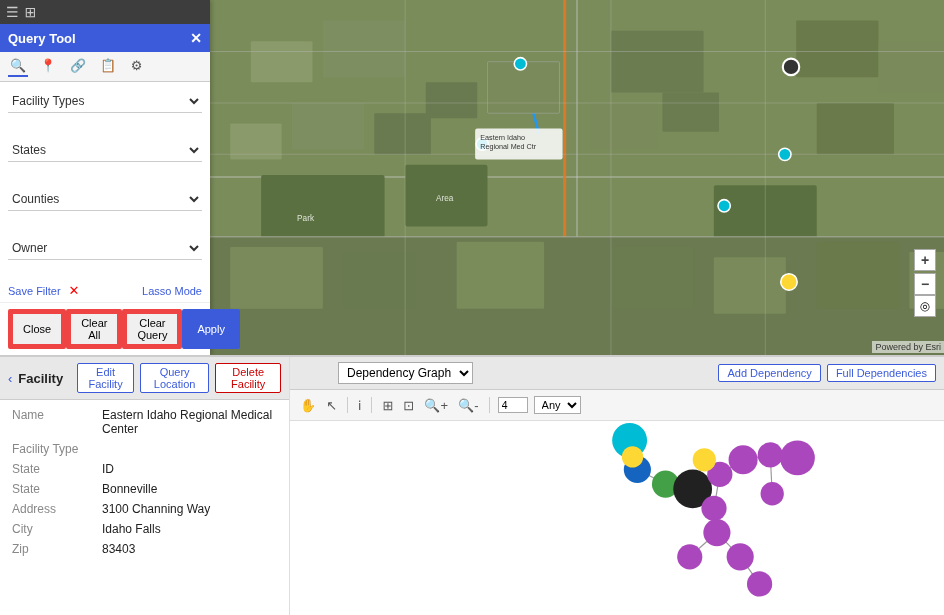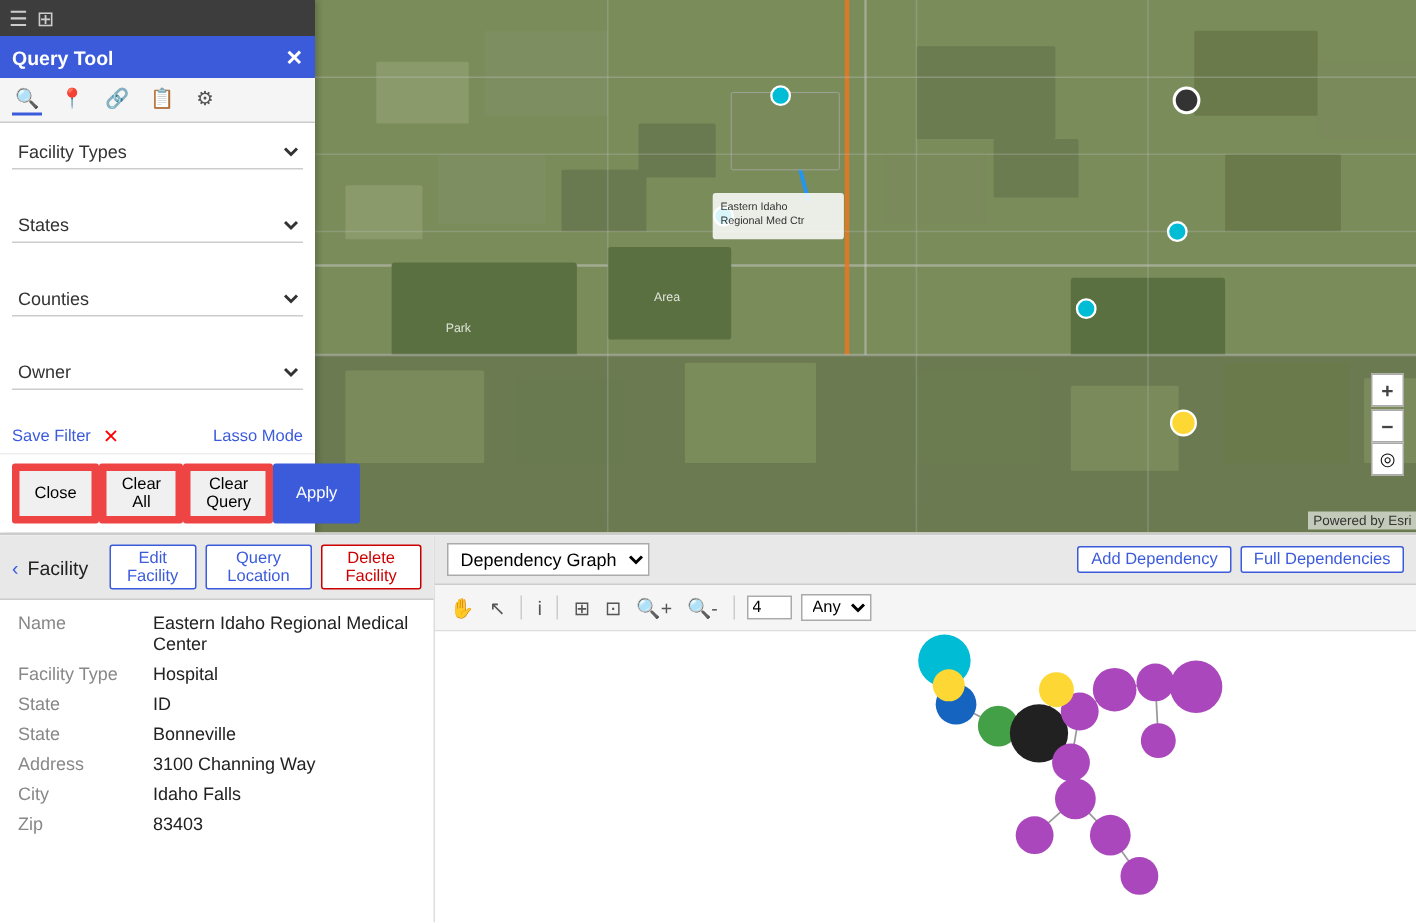--- a/index.html
+++ b/index.html
@@ -48,34 +48,34 @@
 
     .powered-by { position: absolute; bottom: 2px; right: 0; font-size: 9px; color: #333; background: rgba(255,255,255,0.6); padding: 1px 3px; z-index: 5; }
 
     
     .bottom-area { height: 260px; display: flex; background: #fff; border-top: 2px solid #ccc; }
 
     
     .facility-panel { width: 290px; background: #fff; border-right: 1px solid #ddd; display: flex; flex-direction: column; }
     .facility-header { background: #e8e8e8; padding: 6px 8px; display: flex; align-items: center; gap: 6px; border-bottom: 1px solid #ccc; }
     .facility-back { color: #3b5bdb; cursor: pointer; font-size: 13px; }
-    .facility-title { font-weight: normal; font-size: 13px; color: #222; margin-right: 8px; }
+    .facility-title { font-weight: bold; font-size: 13px; color: #222; margin-right: 8px; }
     .facility-btn { padding: 2px 8px; font-size: 11px; border: 1px solid #3b5bdb; background: #fff; color: #3b5bdb; cursor: pointer; border-radius: 2px; }
     .facility-btn.delete { border-color: #c00; color: #c00; }
 
     .facility-info { padding: 8px 12px; overflow-y: auto; flex: 1; }
     .info-row { display: flex; margin-bottom: 6px; font-size: 12px; }
     .info-label { width: 90px; color: #888; flex-shrink: 0; }
     .info-value { color: #222; flex: 1; }
 
     
     .graph-panel { flex: 1; display: flex; flex-direction: column; background: #fff; }
     .graph-header { background: #e8e8e8; padding: 5px 8px; display: flex; align-items: center; justify-content: space-between; border-bottom: 1px solid #ccc; }
     .graph-title-area { display: flex; align-items: center; gap: 4px; }
-    .graph-select { padding: 2px 4px; font-size: 12px; border: 1px solid #aaa; background: #fff; }
+    .graph-select { padding: 2px 4px; font-size: 12px; border: 1px solid #aaa; background: #fff; margin-left: 40px; }
     .graph-actions { display: flex; gap: 6px; }
     .graph-action-btn { padding: 2px 8px; font-size: 11px; border: 1px solid #3b5bdb; background: #fff; color: #3b5bdb; cursor: pointer; border-radius: 2px; }
 
     .graph-toolbar { background: #f5f5f5; padding: 4px 8px; display: flex; align-items: center; gap: 6px; border-bottom: 1px solid #ddd; }
     .toolbar-icon { font-size: 13px; color: #555; cursor: pointer; padding: 2px; }
     .toolbar-sep { width: 1px; height: 16px; background: #ccc; margin: 0 2px; }
     .toolbar-input { width: 30px; padding: 1px 3px; font-size: 11px; border: 1px solid #aaa; }
     .toolbar-select { padding: 1px 3px; font-size: 11px; border: 1px solid #aaa; background: #fff; }
 
     .graph-canvas { flex: 1; position: relative; overflow: hidden; background: #fff; }
@@ -240,21 +240,20 @@
       <button class="facility-btn">Query Location</button>
       <button class="facility-btn delete">Delete Facility</button>
     </div>
     <div class="facility-info">
       <div class="info-row">
         <span class="info-label">Name</span>
         <span class="info-value">Eastern Idaho Regional Medical Center</span>
       </div>
       <div class="info-row">
         <span class="info-label">Facility Type</span>
-        <span class="info-value">Hospital</span>
       </div>
       <div class="info-row">
         <span class="info-label">State</span>
         <span class="info-value">ID</span>
       </div>
       <div class="info-row">
         <span class="info-label">State</span>
         <span class="info-value">Bonneville</span>
       </div>
       <div class="info-row">

